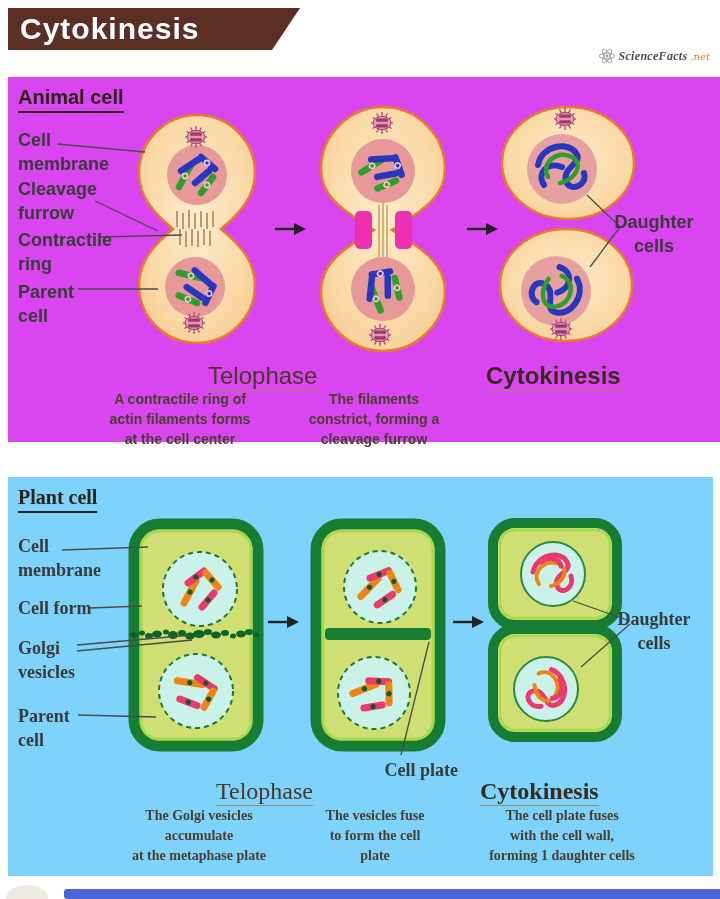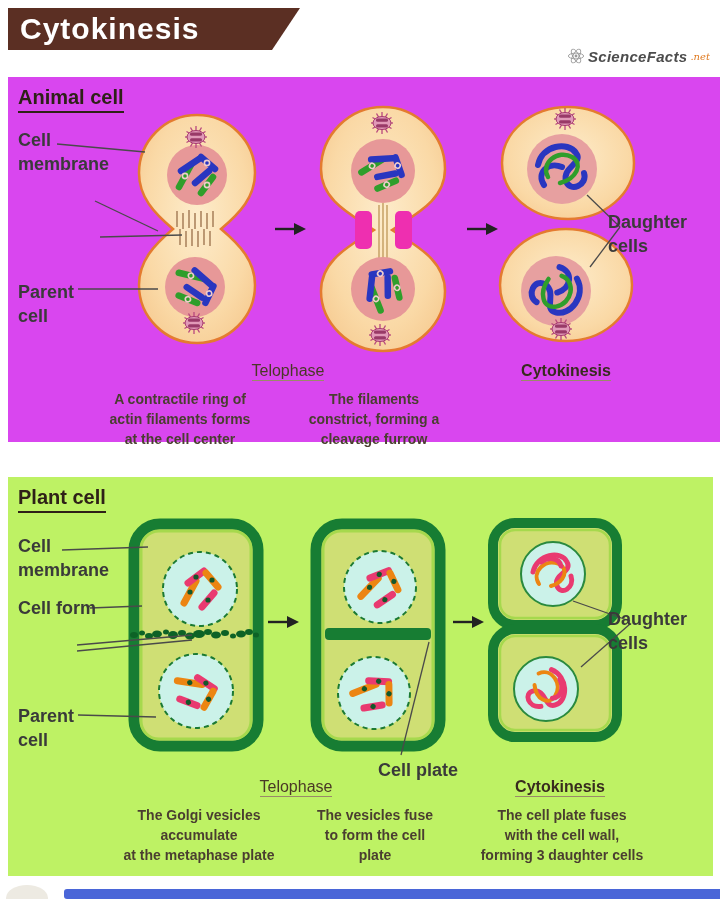--- a/index.html
+++ b/index.html
@@ -7,37 +7,37 @@
     width:720px;height:899px;position:relative;background:#ffffff;
     font-family:"Liberation Sans", sans-serif;overflow:hidden;
   }
   .banner{
     position:absolute;left:8px;top:8px;width:292px;height:42px;background:#5b2f23;
     clip-path:polygon(0 0,100% 0,calc(100% - 28px) 100%,0 100%);
     color:#ffffff;font-size:30px;font-weight:700;letter-spacing:1px;
     line-height:42px;padding-left:12px;box-sizing:border-box;
   }
   .logo{position:absolute;top:47px;right:10px;display:flex;align-items:center;gap:3px;}
-  .logo .brand{font-family:Liberation Sans, sans-serif;font-style:italic;font-weight:700;
-    font-size:15px;color:#4c4c4c;letter-spacing:.3px;}
+  .logo .brand{font-family:Liberation Serif, serif;font-style:italic;font-weight:700;
+    font-size:12px;color:#4c4c4c;letter-spacing:.3px;}
   .logo .tld{font-family:"DejaVu Serif", serif;font-style:italic;font-size:10px;color:#e07a20;}
   .section{position:absolute;left:8px;width:705px;}
   .sec-animal{top:77px;height:365px;background:#d946ef;padding-left:27px;}
-  .sec-plant{top:477px;height:399px;background:#bef264;}
+  .sec-plant{top:477px;height:399px;background:#7dd3fc;font-family:Liberation Serif, serif;}
   .layer{position:absolute;left:0;top:0;}
   .sec-heading{
     position:absolute;left:10px;top:9px;font-size:20px;font-weight:700;color:#2e2117;
   }
   .sec-heading span{border-bottom:2.5px solid #2e2117;padding-bottom:3px;}
   .lbl-text{
     position:absolute;font-size:18px;font-weight:700;color:#3a3a3a;line-height:1.32;
     white-space:pre-line;
   }
-  .lbl-right{text-align:left;}
-  .stage-heading{position:absolute;width:160px;text-align:center;font-size:16px;color:#4a3826;}
+  .lbl-right{text-align:center;}
+  .stage-heading{position:absolute;width:160px;text-align:left;font-size:24px;color:#4a3826;}
   .stage-heading span{border-bottom:1.5px solid #9a8a68;padding-bottom:1px;}
   .stage-heading.bold{font-weight:700;color:#382b1e;}
   .stage-text{
     position:absolute;width:200px;text-align:center;font-size:14px;font-weight:700;
     color:#4a3e30;line-height:1.42;white-space:pre-line;
   }
   .footer-bar{position:absolute;left:64px;top:889px;width:656px;height:10px;
     background:#4a66d8;border-radius:3px 0 0 3px;}
   .footer-blob{position:absolute;left:6px;top:885px;width:42px;height:26px;
     background:#edeae2;border-radius:50%;}
@@ -191,20 +191,24 @@
       <line x1="70" y1="212" x2="150" y2="212" class="lbl"></line>
       <line x1="612" y1="150" x2="579" y2="118" class="lbl"></line>
       <line x1="612" y1="150" x2="582" y2="190" class="lbl"></line>
     </g>
   </svg>
 
   <div class="sec-heading"><span>Animal cell</span></div>
 
   <div class="lbl-text" style="left:10px;top:52px;width:90px;">Cell
 membrane</div>
+  <div class="lbl-text" style="left:10px;top:101px;width:90px;">Cleavage
+furrow</div>
+  <div class="lbl-text" style="left:10px;top:152px;width:94px;">Contractile
+ring</div>
   <div class="lbl-text" style="left:10px;top:204px;width:70px;">Parent
 cell</div>
   <div class="lbl-text lbl-right" style="left:600px;top:134px;width:92px;">Daughter
 cells</div>
 
   <div class="stage-heading" style="left:200px;top:285px;"><span>Telophase</span></div>
   <div class="stage-heading bold" style="left:478px;top:285px;"><span>Cytokinesis</span></div>
   <div class="stage-text" style="left:72px;top:313px;">A contractile ring of
 actin filaments forms
 at the cell center</div>
@@ -301,33 +305,35 @@
       <line x1="622" y1="144" x2="565" y2="124" class="lbl"></line>
       <line x1="622" y1="147" x2="573" y2="190" class="lbl"></line>
     </g>
   </svg>
 
   <div class="sec-heading"><span>Plant cell</span></div>
 
   <div class="lbl-text" style="left:10px;top:58px;width:90px;">Cell
 membrane</div>
   <div class="lbl-text" style="left:10px;top:120px;width:90px;">Cell form</div>
+  <div class="lbl-text" style="left:10px;top:160px;width:90px;">Golgi
+vesicles</div>
   <div class="lbl-text" style="left:10px;top:228px;width:70px;">Parent
 cell</div>
   <div class="lbl-text" style="left:340px;top:282px;width:110px;text-align:right;">Cell plate</div>
   <div class="lbl-text lbl-right" style="left:600px;top:131px;width:92px;">Daughter
 cells</div>
 
   <div class="stage-heading" style="left:208px;top:301px;"><span>Telophase</span></div>
   <div class="stage-heading bold" style="left:472px;top:301px;"><span>Cytokinesis</span></div>
   <div class="stage-text" style="left:267px;top:329px;">The vesicles fuse
 to form the cell
 plate</div>
   <div class="stage-text" style="left:91px;top:329px;">The Golgi vesicles
 accumulate
 at the metaphase plate</div>
   <div class="stage-text" style="left:444px;top:329px;width:220px;">The cell plate fuses
 with the cell wall,
-forming 3 daughter cells</div>
+forming 1 daughter cells</div>
 </div>
 
 <div class="footer-blob"></div>
 <div class="footer-bar"></div>
 
 </body></html>

